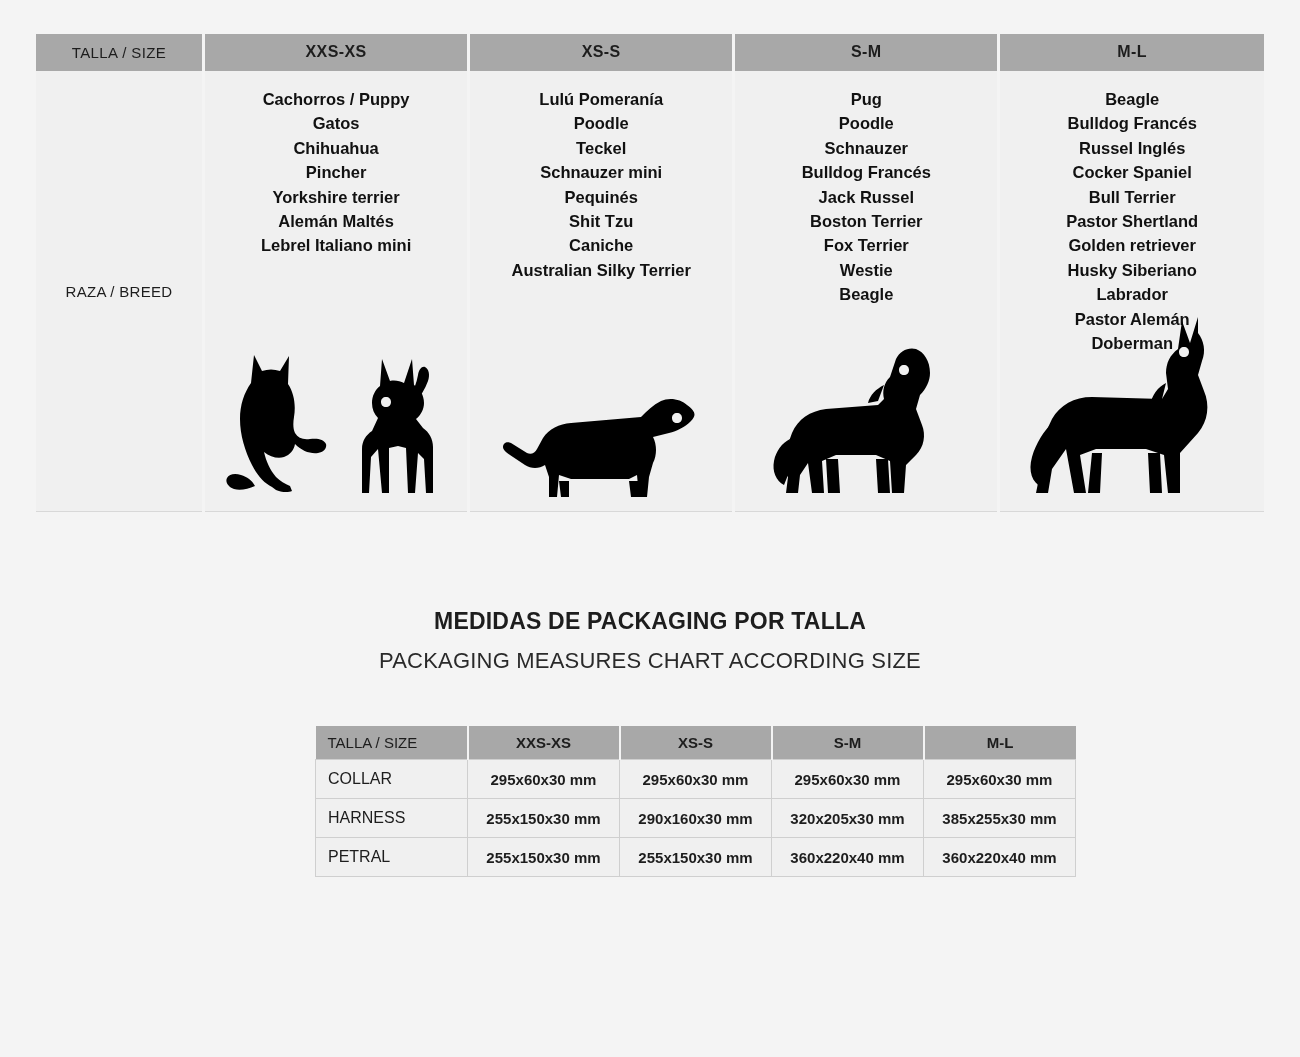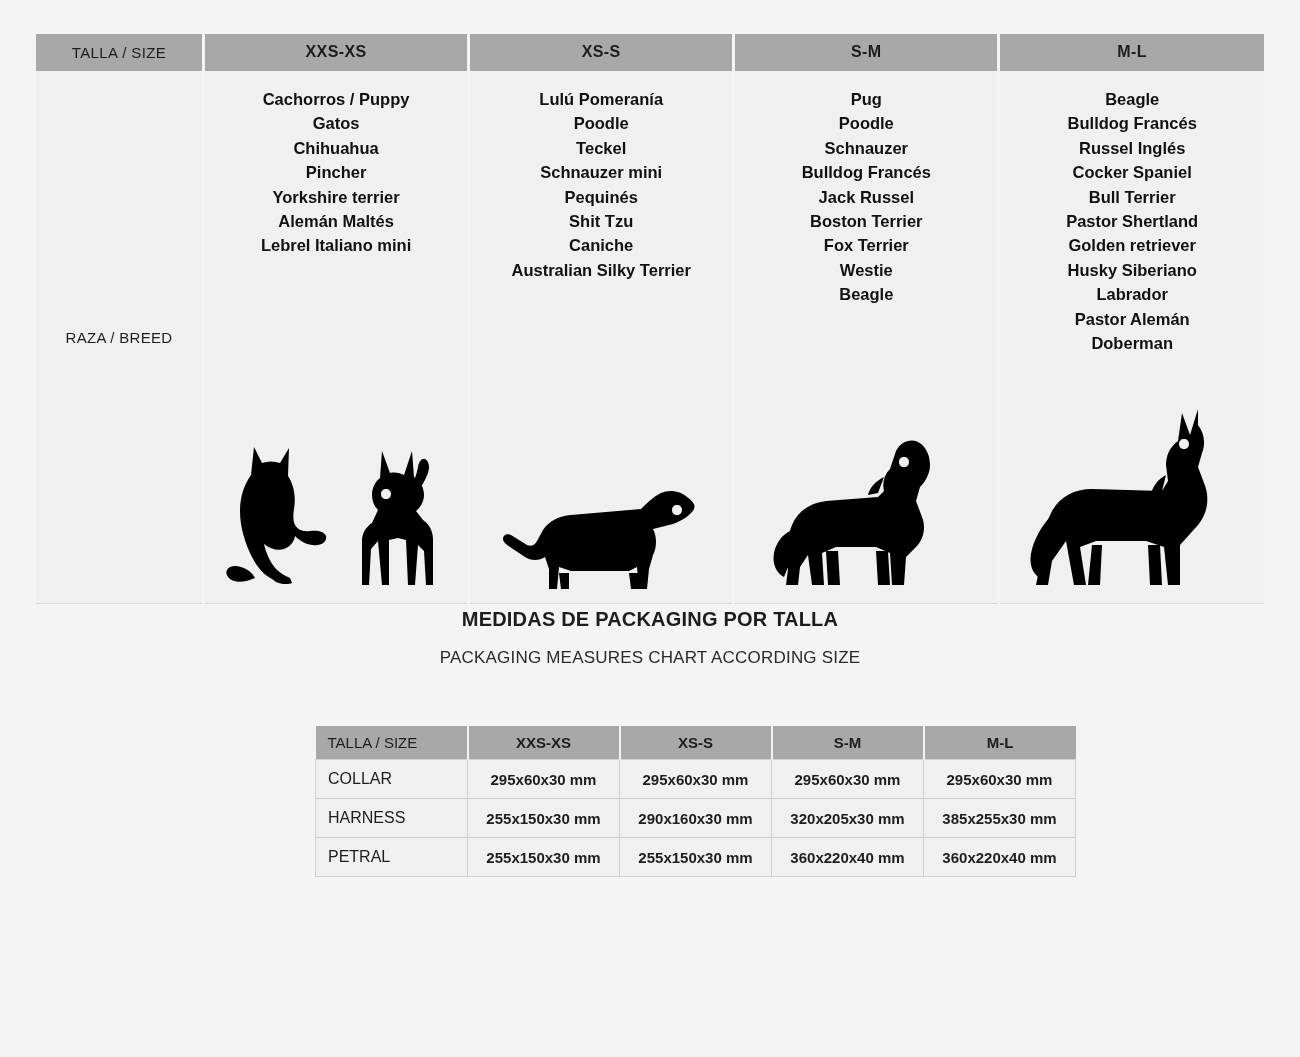--- a/index.html
+++ b/index.html
@@ -42,21 +42,21 @@
     font-size: 15px;
   }
   .breed-table td {
     background: #f0f0f0;
     border-right: 3px solid #f4f4f4;
     border-bottom: 1px solid #d8d8d8;
     vertical-align: top;
     padding: 0;
   }
   .breed-table td:last-child { border-right: none; }
-  .breed-table tbody tr td { height: 532px; }
+  .breed-table tbody tr td { height: 440px; }
 
   .row-label {
     background: #f0f0f0;
     text-align: center;
     vertical-align: middle !important;
     font-size: 15px;
     color: #1d1d1d;
     letter-spacing: .3px;
     margin-top: 8px;
   }
@@ -86,32 +86,32 @@
   }
   .silhouette-area svg { display: block; }
 
   
   .pack-title {
     position: absolute;
     left: 0;
     right: 0;
     top: 608px;
     text-align: center;
-    font-size: 20px;
+    font-size: 23px;
     font-weight: bold;
     letter-spacing: .2px;
     color: #1d1d1d;
   }
   .pack-subtitle {
     position: absolute;
     left: 0;
     right: 0;
     top: 648px;
     text-align: center;
-    font-size: 17px;
+    font-size: 22px;
     font-weight: normal;
     letter-spacing: .2px;
     color: #2a2a2a;
   }
 
   .pack-table {
     position: absolute;
     left: 315px;
     top: 726px;
     width: 760px;

